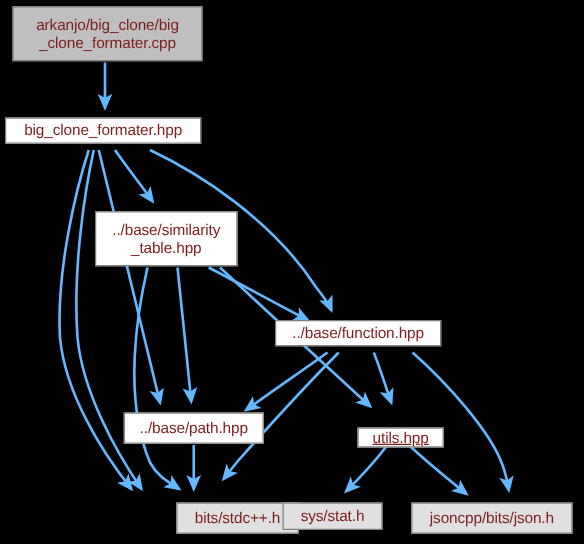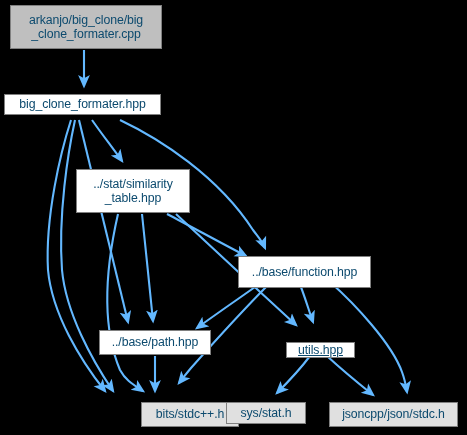--- a/index.html
+++ b/index.html
@@ -23,21 +23,21 @@
     height: 435px;
   }
   .node {
     position: absolute;
     box-sizing: border-box;
     display: flex;
     align-items: center;
     justify-content: center;
     text-align: center;
     line-height: 1.18;
-    color: #0c4a6e;
+    color: #7f1d1d;
     font-size: 12.3px;
     white-space: pre-line;
     letter-spacing: -0.1px;
   }
   .node-root {
     background: #bfbfbf;
     border: 1px solid #808080;
   }
   .node-hdr {
     background: #ffffff;
@@ -77,23 +77,23 @@
         <path d="M 155,356 C 155,368 155,380 155,391"></path>
         <path d="M 310,356 C 301,368 288,382 277,393"></path>
         <path d="M 327,356 C 340,368 358,383 373,395"></path>
       </g>
   </svg>
 
   <div id="nodes-group">
       <div class="node node-root" style="left: 10px; top: 5px; width: 152px; height: 44px; background: rgb(191, 191, 191); border-color: rgb(128, 128, 128);"><span>arkanjo/big_clone/big
 _clone_formater.cpp</span></div>
       <div class="node node-hdr" style="left: 4px; top: 94px; width: 157px; height: 21px; background: rgb(255, 255, 255); border-color: rgb(128, 128, 128);"><span>big_clone_formater.hpp</span></div>
-      <div class="node node-hdr" style="left: 76px; top: 169px; width: 114px; height: 44px; background: rgb(255, 255, 255); border-color: rgb(128, 128, 128);"><span>../stat/similarity
+      <div class="node node-hdr" style="left: 76px; top: 169px; width: 114px; height: 44px; background: rgb(255, 255, 255); border-color: rgb(128, 128, 128);"><span>../base/similarity
 _table.hpp</span></div>
-      <div class="node node-hdr" style="left: 238px; top: 256px; width: 133px; height: 32px; background: rgb(255, 255, 255); border-color: rgb(128, 128, 128);"><span>../base/function.hpp</span></div>
+      <div class="node node-hdr" style="left: 220px; top: 256px; width: 133px; height: 21px; background: rgb(255, 255, 255); border-color: rgb(128, 128, 128);"><span>../base/function.hpp</span></div>
       <div class="node node-hdr" style="left: 99px; top: 330px; width: 112px; height: 25px; background: rgb(255, 255, 255); border-color: rgb(128, 128, 128);"><span>../base/path.hpp</span></div>
       <div class="node node-hdr" style="left: 286px; top: 342px; width: 69px; height: 16px; background: rgb(255, 255, 255); border-color: rgb(128, 128, 128); text-decoration: underline;"><span>utils.hpp</span></div>
       <div class="node node-leaf" style="left: 105px; top: 402px; width: 98px; height: 25px; background: rgb(224, 224, 224); border-color: rgb(128, 128, 128); margin-left: 36px;"><span>bits/stdc++.h</span></div>
       <div class="node node-leaf" style="left: 226px; top: 402px; width: 80px; height: 22px; background: rgb(224, 224, 224); border-color: rgb(128, 128, 128);"><span>sys/stat.h</span></div>
-      <div class="node node-leaf" style="left: 329px; top: 402px; width: 129px; height: 25px; background: rgb(224, 224, 224); border-color: rgb(128, 128, 128);"><span>jsoncpp/json/stdc.h</span></div>
+      <div class="node node-leaf" style="left: 329px; top: 402px; width: 129px; height: 25px; background: rgb(224, 224, 224); border-color: rgb(128, 128, 128);"><span>jsoncpp/bits/json.h</span></div>
     </div>
 
 </div>
 
 </body></html>

